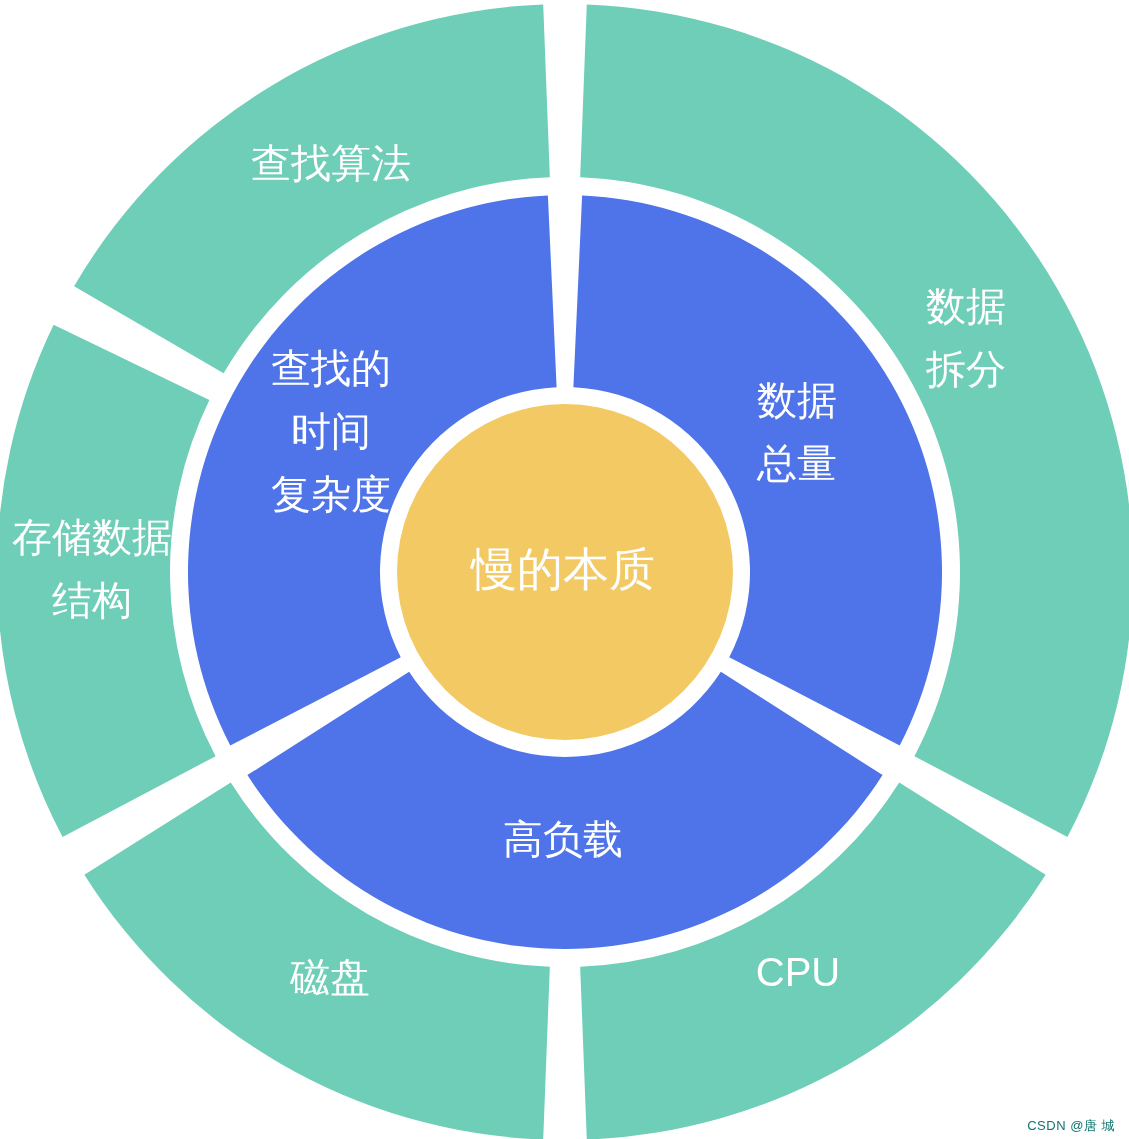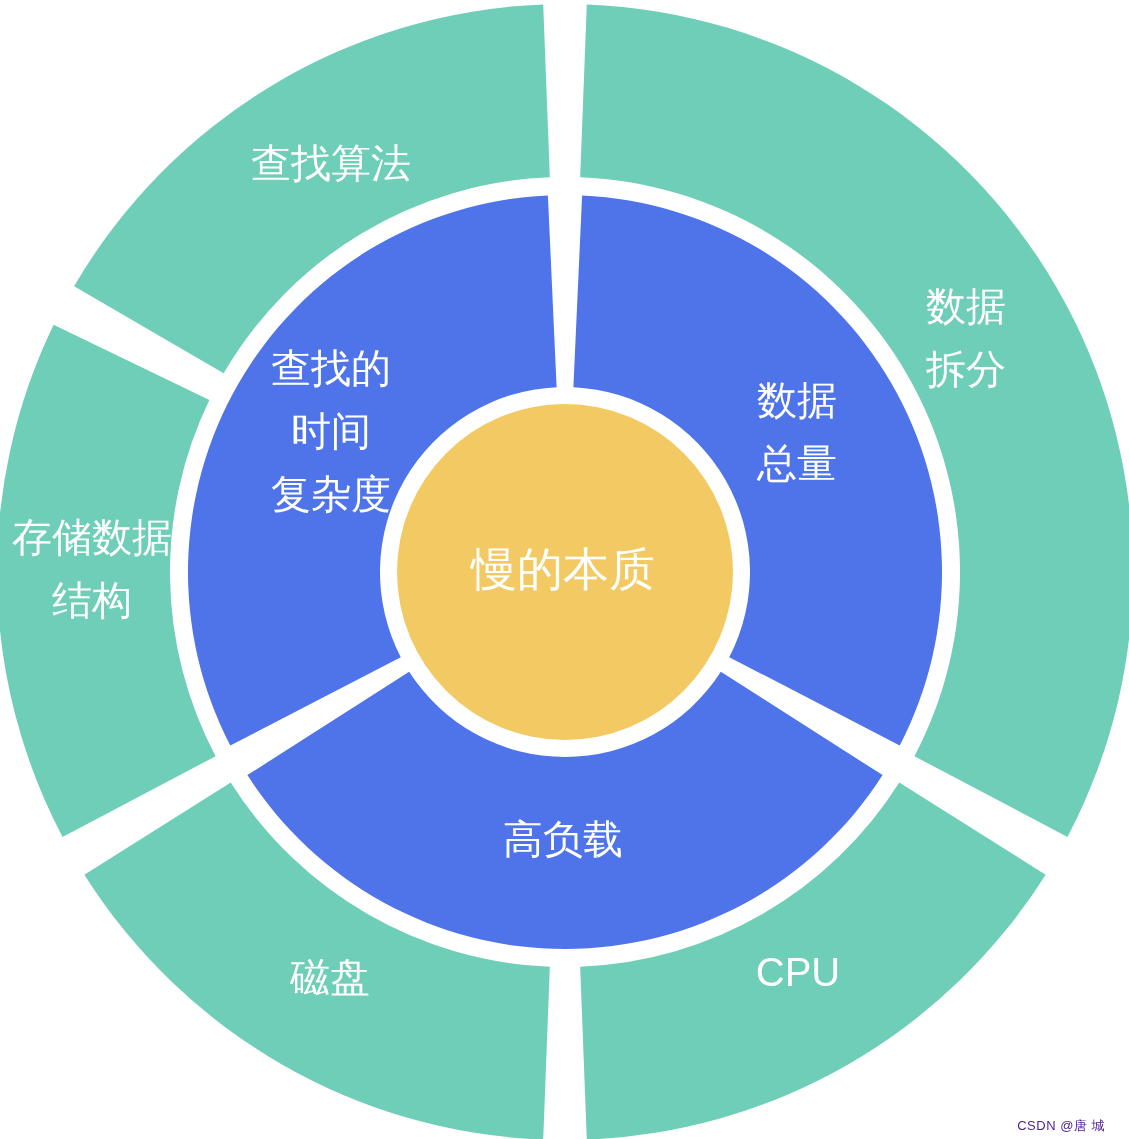--- a/index.html
+++ b/index.html
@@ -20,24 +20,24 @@
     left: 0;
     top: 0;
     display: block;
   }
   .stage svg text {
     font-family: "Liberation Sans", "DejaVu Sans", sans-serif;
     font-weight: 300;
   }
   .watermark {
     position: absolute;
-    right: 24px;
+    right: 14px;
     bottom: 4px;
     font-size: 13px;
-    color: #4c1d95;
+    color: #0f766e;
     letter-spacing: 0.5px;
     user-select: none;
   }
 </style>
 </head>
 <body>
 
 <div class="stage">
   <svg id="chart" width="1129" height="1139" viewBox="0 0 1129 1139">
       <path d="M 230.29 745.50 A 377 377 0 0 1 547.90 195.39 L 556.61 387.19 A 185 185 0 0 0 400.75 657.14 Z" fill="#4F74EA"></path>

